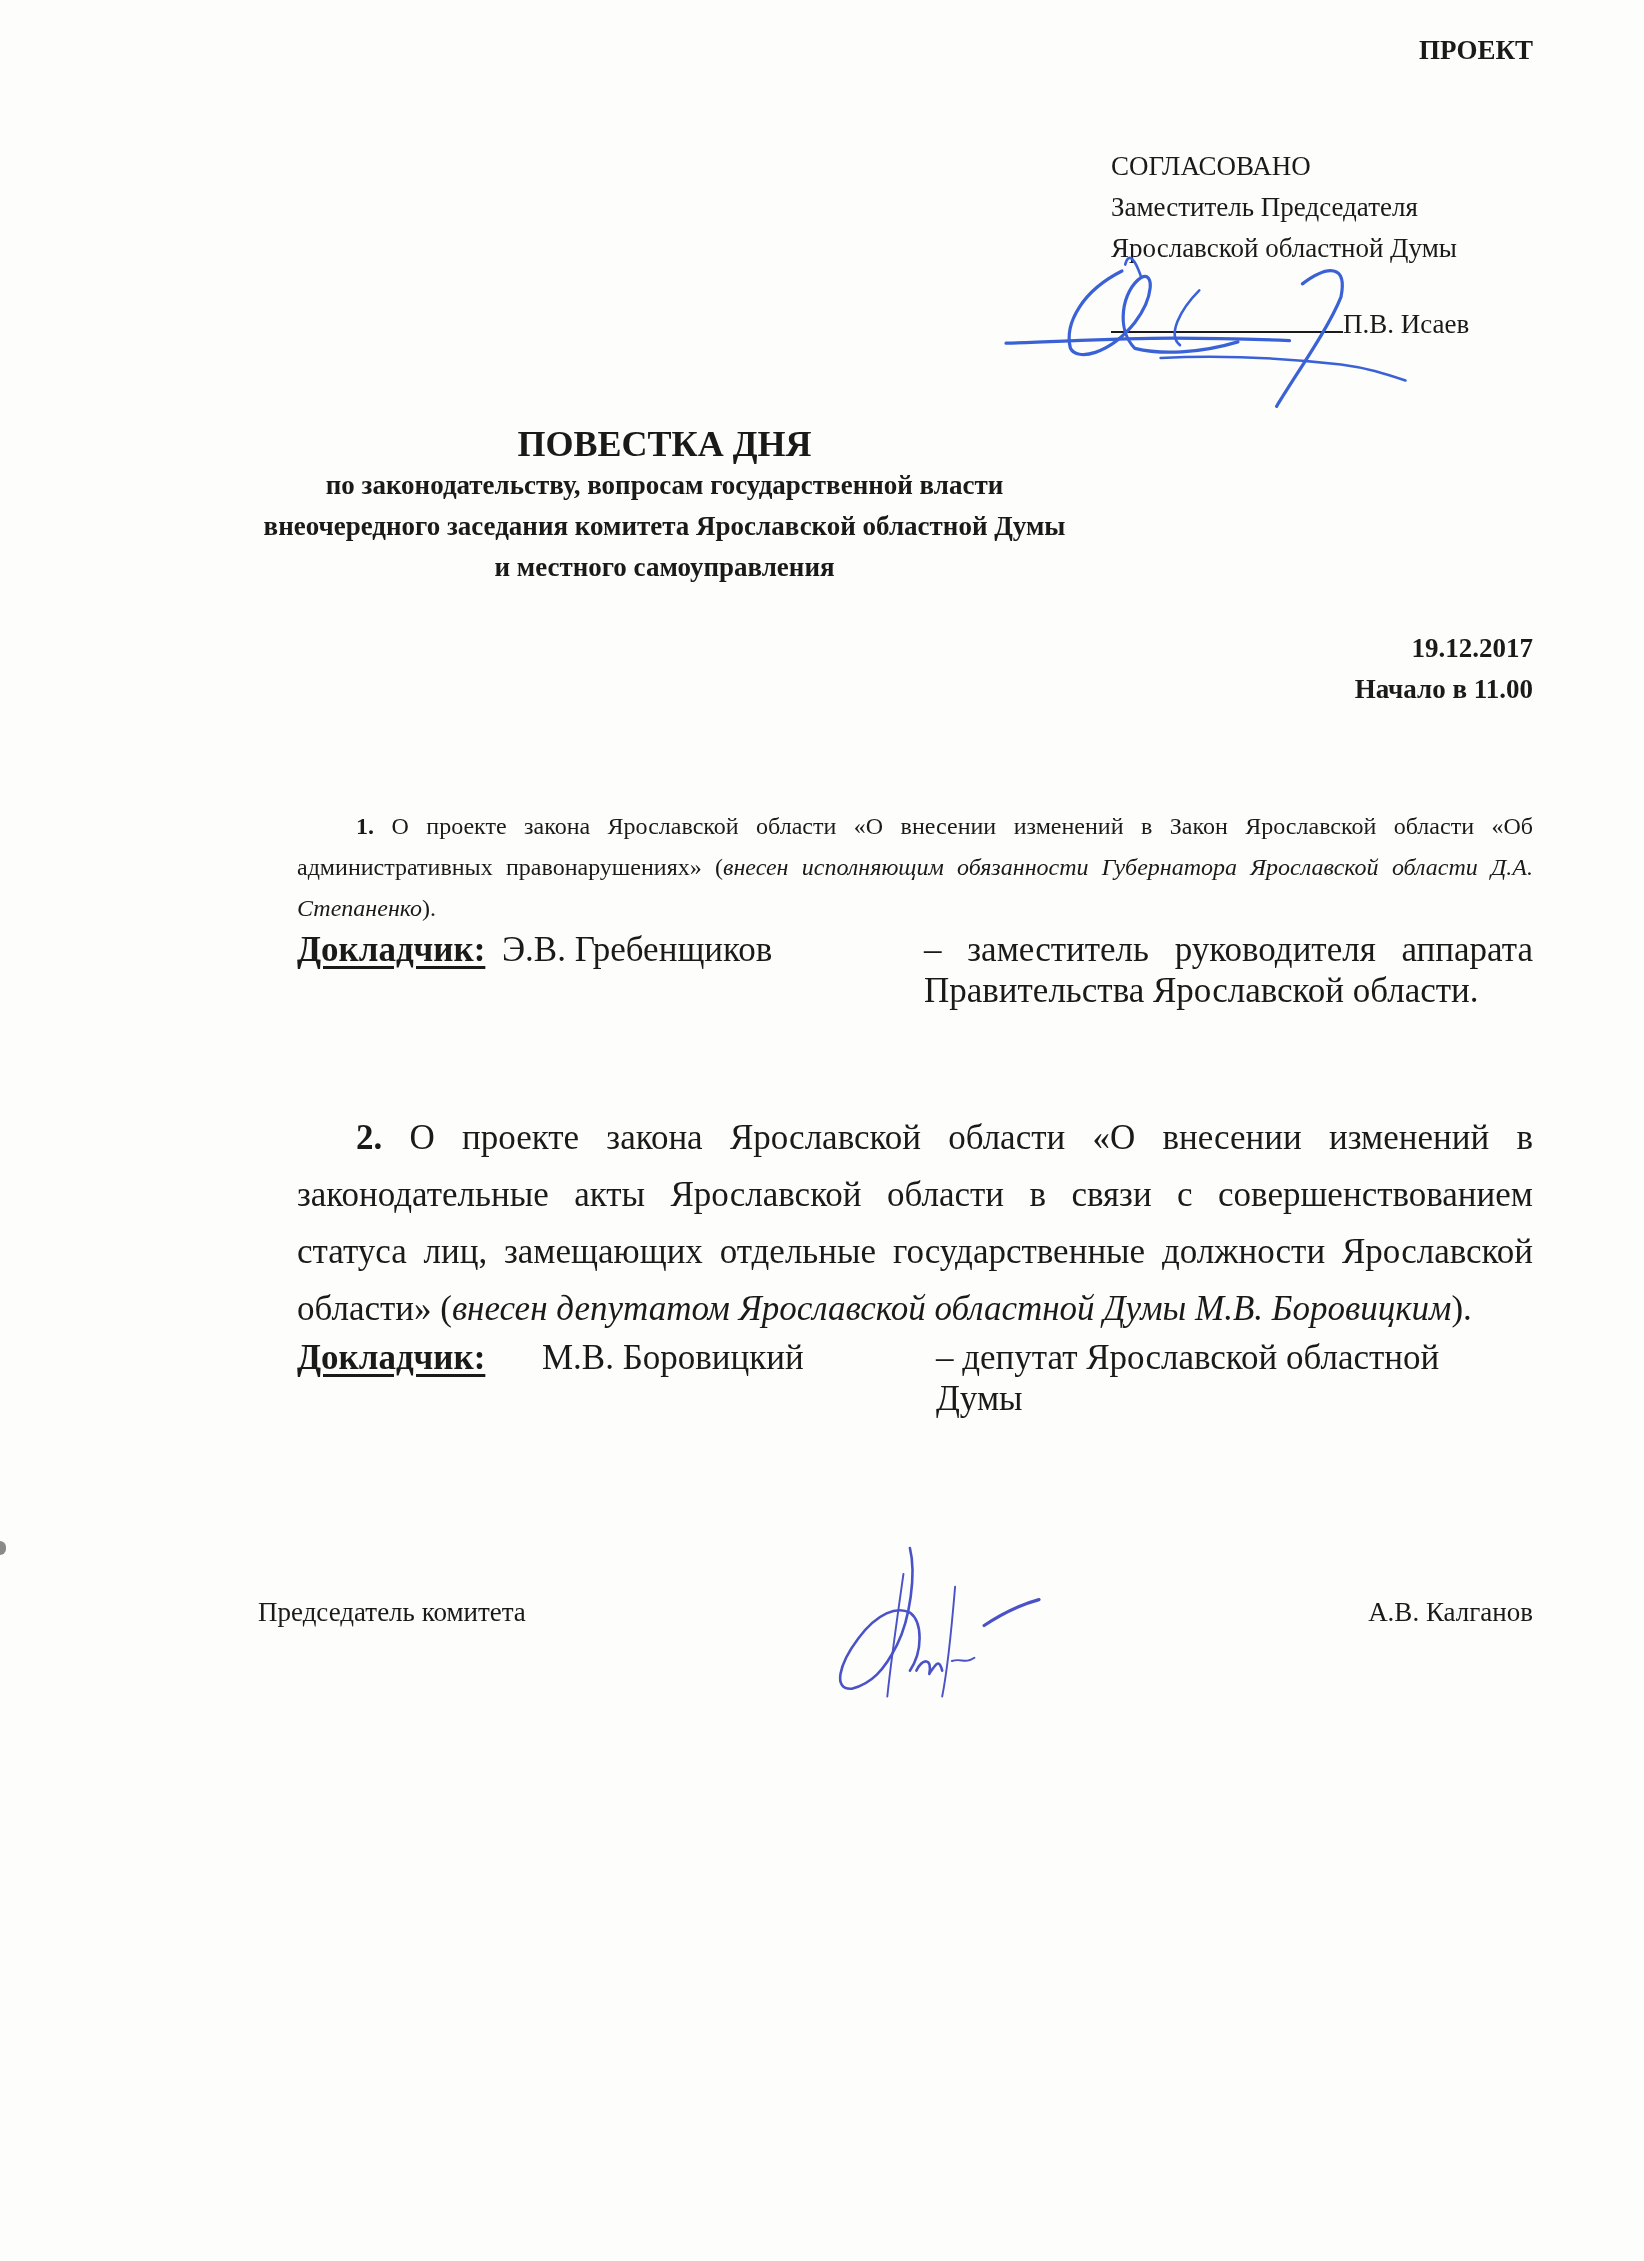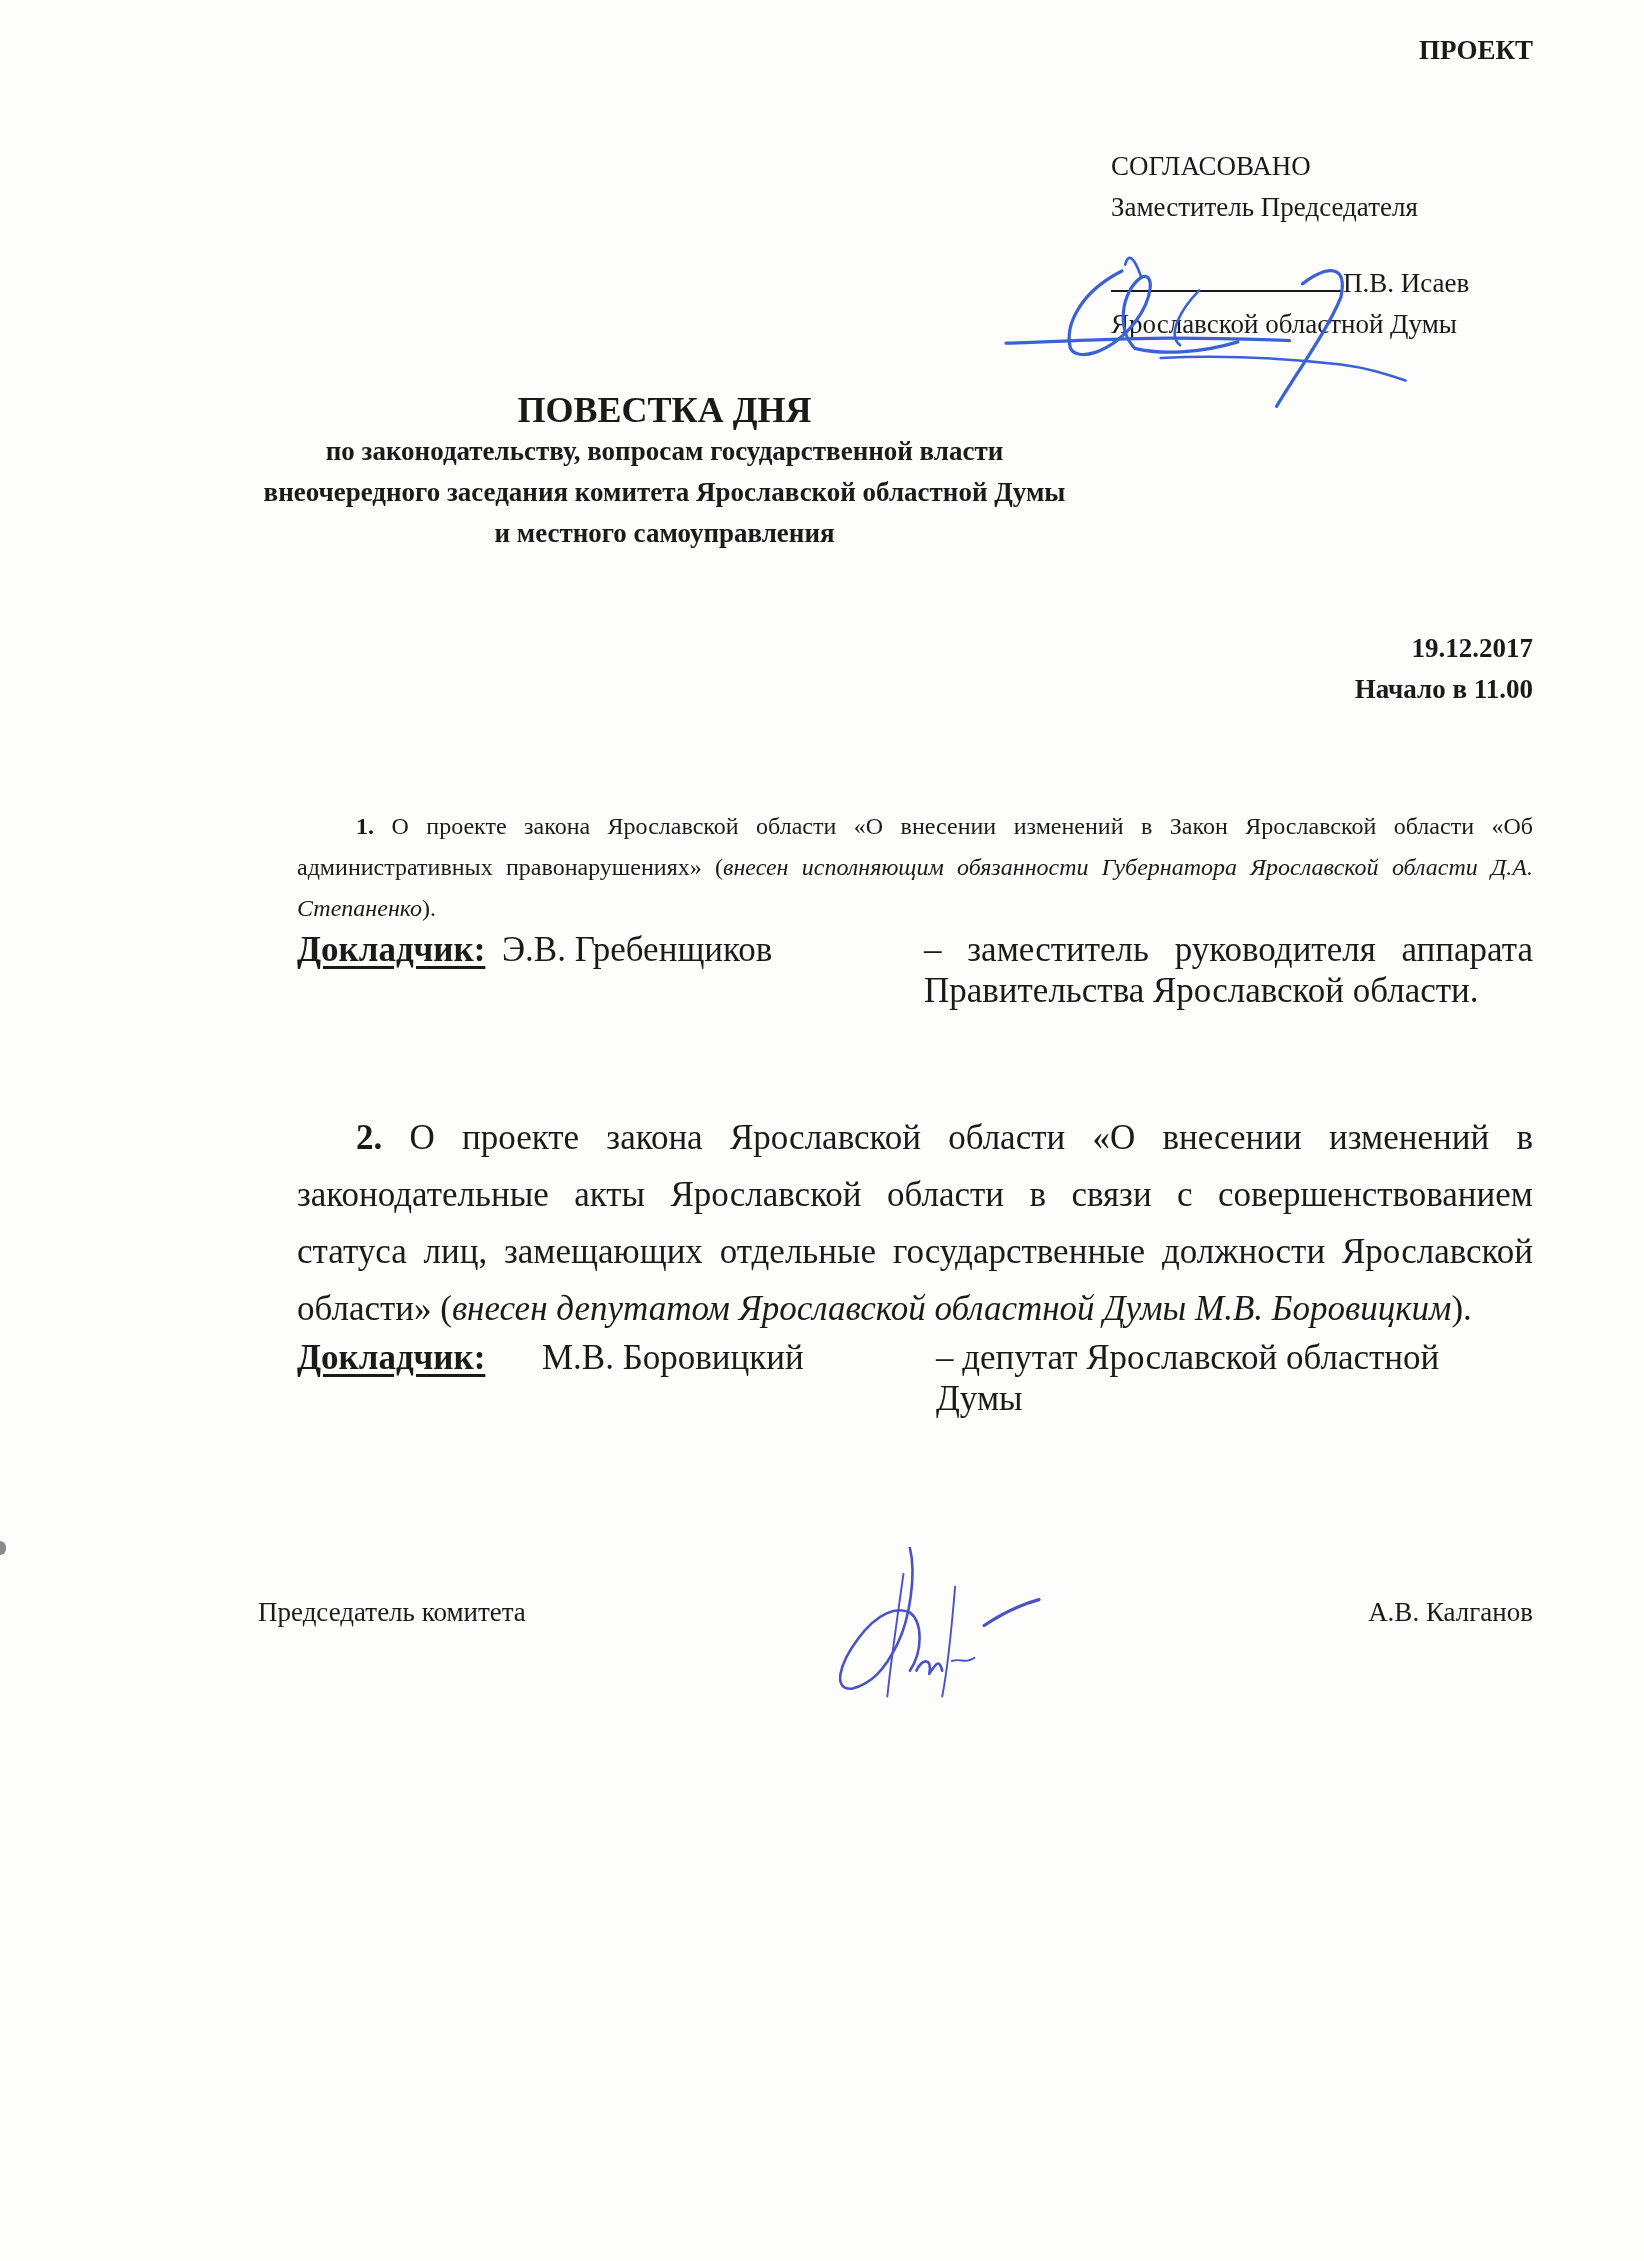--- a/index.html
+++ b/index.html
@@ -20,36 +20,36 @@
 </head>
 <body>
 
 <div class="hole"></div>
 
 <div class="abs t b right" style="right:112px; top:30px;">ПРОЕКТ</div>
 
 <div class="abs" style="left:1111px; top:146px;">
   <div class="t">СОГЛАСОВАНО</div>
   <div class="t">Заместитель Председателя</div>
+  <div class="t">Ярославской областной Думы</div>
   <div class="t" style="margin-top:35px; position:relative;">
     <span style="display:inline-block; width:232px; border-bottom:2.6px solid #1a1a1a; vertical-align:baseline;"></span><span>П.В. Исаев</span>
   </div>
-  <div class="t">Ярославской областной Думы</div>
 </div>
 
 <svg class="sig" style="left:1006px; top:245px;" width="451" height="168" viewBox="0 0 700 260">
   <path d="M0,152 C80,150 160,144 260,144 C330,144 390,146 440,148" stroke="#3a62d6" stroke-width="5"></path>
   <path d="M180,40 C120,70 90,120 100,160 C110,180 160,170 200,120 C230,80 230,40 210,50 C180,70 170,130 200,160 C240,170 300,168 360,150" stroke="#3a62d6" stroke-width="5"></path>
   <path d="M210,50 C200,20 190,10 185,30" stroke="#3a62d6" stroke-width="4"></path>
   <path d="M300,70 C270,100 250,140 270,155" stroke="#3a62d6" stroke-width="4"></path>
   <path d="M240,175 C330,170 430,175 520,185 C560,190 590,200 620,210" stroke="#3a62d6" stroke-width="4"></path>
   <path d="M460,60 C500,30 530,30 520,80 C500,130 450,200 420,250" stroke="#3a62d6" stroke-width="5"></path>
 </svg>
 
-<div class="abs center" style="left:0; width:1329px; top:390px;">
+<div class="abs center" style="left:0; width:1329px; top:424px;">
   <div class="t b" style="font-size:36px;">ПОВЕСТКА ДНЯ</div>
   <div class="t b">по законодательству, вопросам государственной власти</div>
   <div class="t b">внеочередного заседания комитета Ярославской областной Думы</div>
   <div class="t b">и местного самоуправления</div>
 </div>
 
 <div class="abs right" style="right:112px; top:628px;">
   <div class="t b">19.12.2017</div>
   <div class="t b">Начало в 11.00</div>
 </div>

